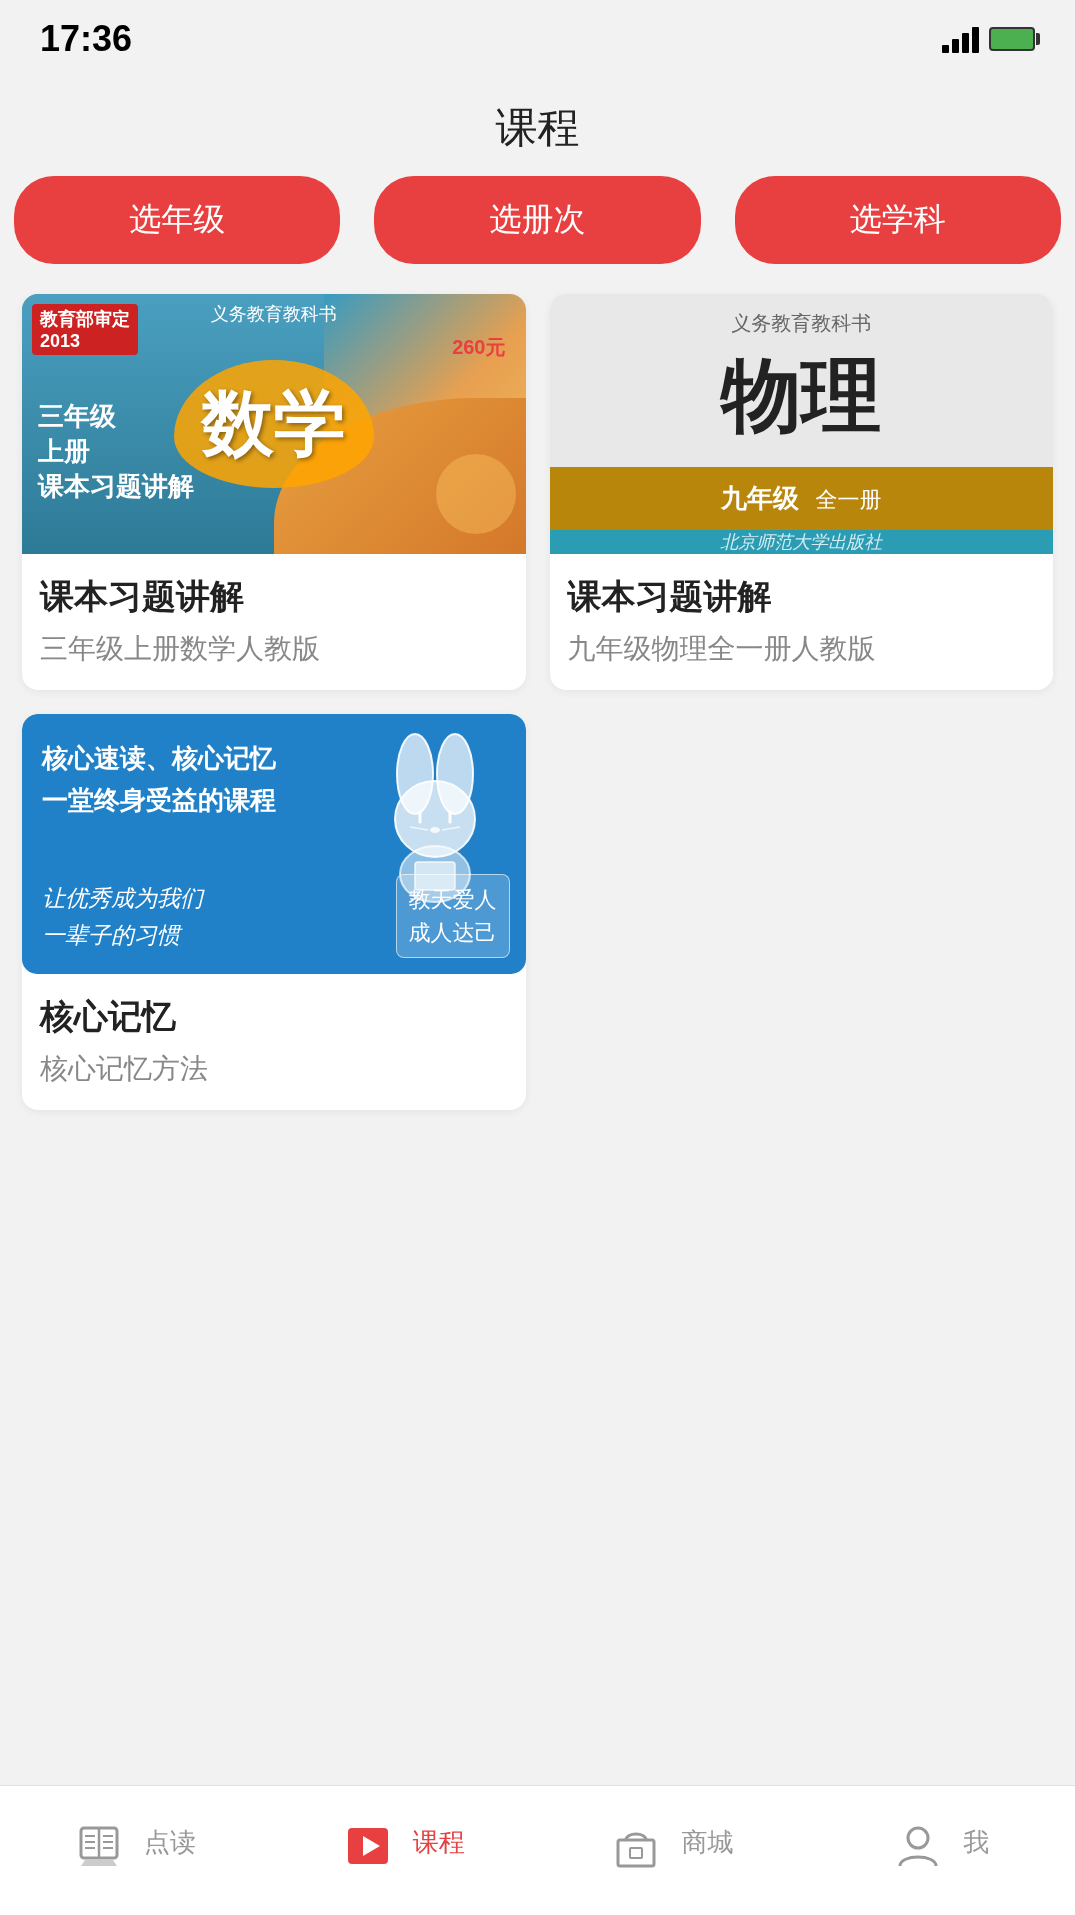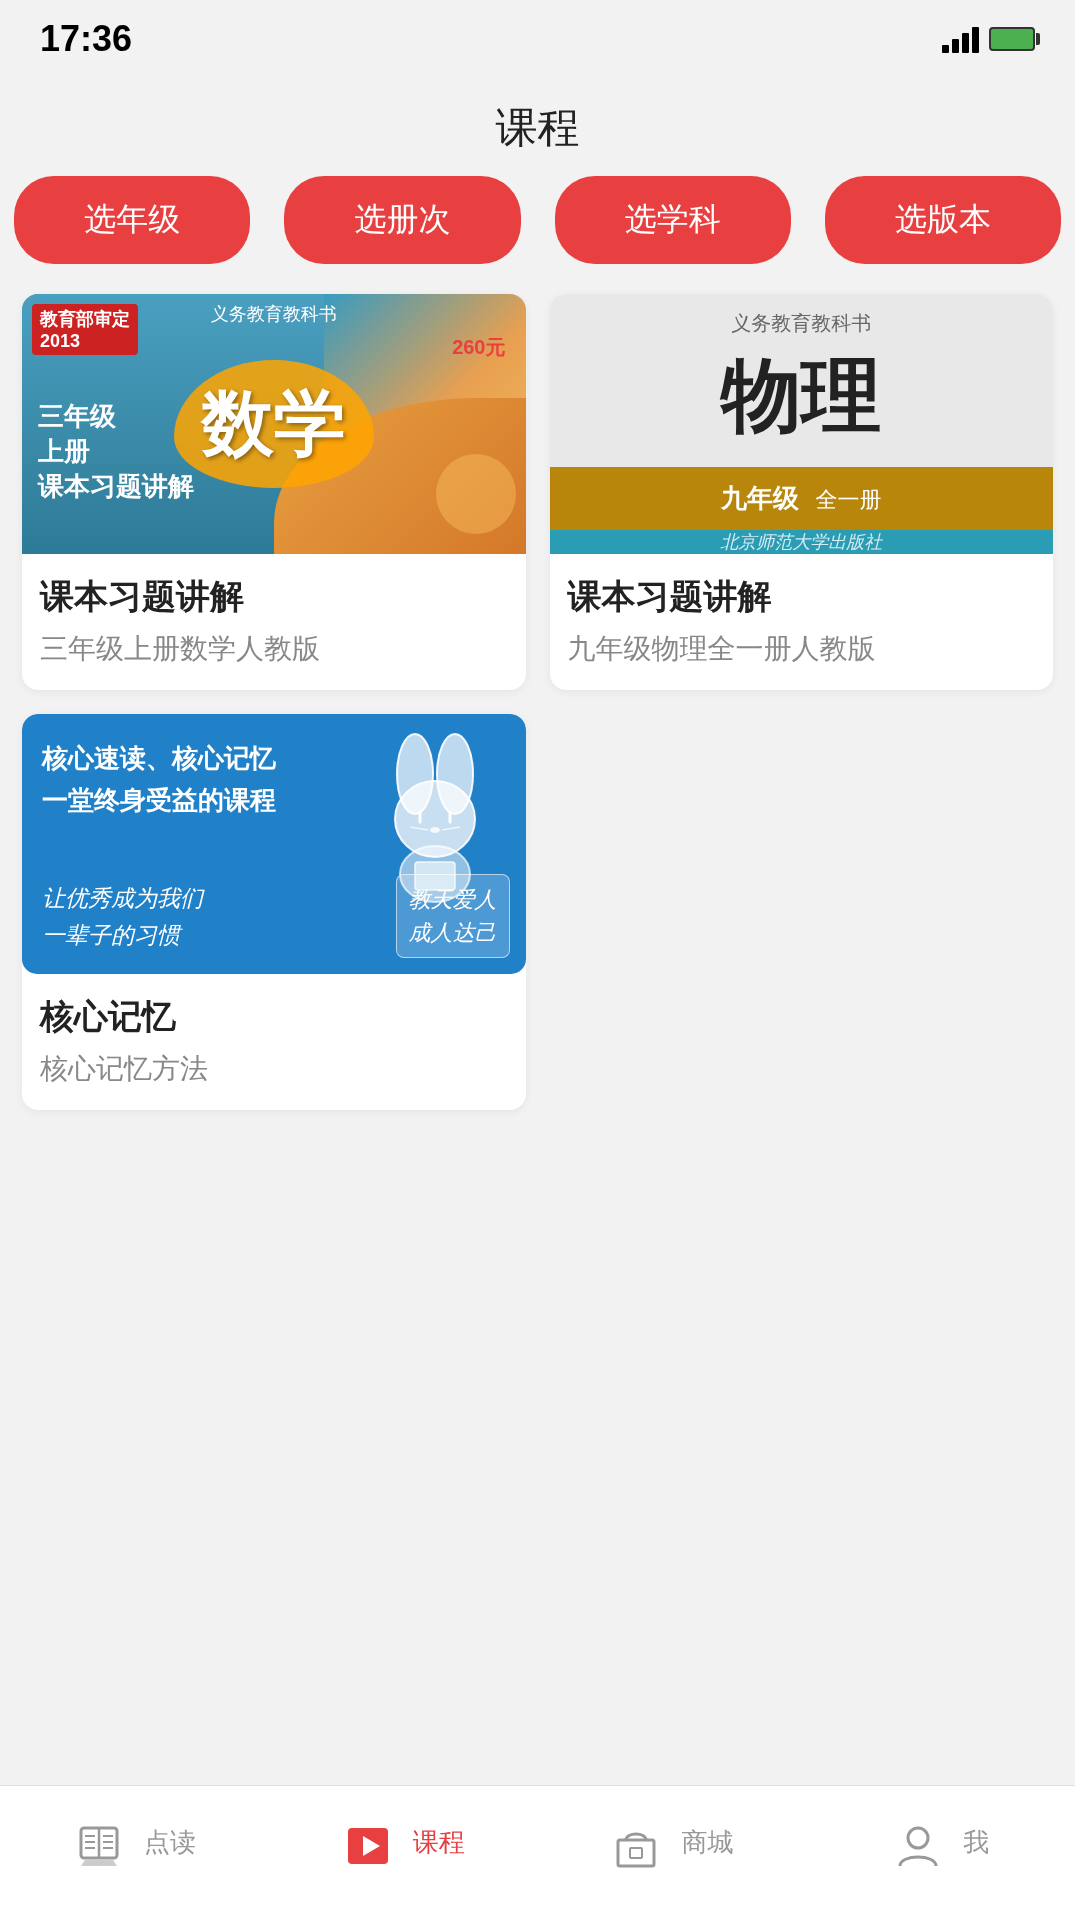--- a/index.html
+++ b/index.html
@@ -217,21 +217,20 @@
     <div class="battery-icon"></div>
   </div>
 </div>
 
 <div class="page-title">课程</div>
 
 <div class="filter-row">
   <button class="filter-btn">选年级</button>
   <button class="filter-btn">选册次</button>
   <button class="filter-btn">选学科</button>
-  <button class="filter-btn">选版本</button>
 </div>
 
 <div class="course-grid">
 
   <div class="course-card">
     <div class="course-card-image">
       <div class="math-cover">
 
         <div style="position:absolute;top:0;left:0;width:60%;height:100%;background:linear-gradient(180deg,#4a9fc0,#2d7a96);z-index:0;"></div>
         <div style="position:absolute;bottom:0;right:0;width:50%;height:60%;background:linear-gradient(135deg,#e8a040,#d4782a);z-index:0;border-radius:80% 0 0 0;"></div>
@@ -302,21 +301,21 @@
           <ellipse cx="75" cy="150" rx="35" ry="28" fill="rgba(255,255,255,0.5)" stroke="rgba(255,255,255,0.7)" stroke-width="2"></ellipse>
 
           <rect x="55" y="138" width="40" height="28" rx="3" fill="rgba(255,255,255,0.6)" stroke="rgba(255,255,255,0.8)" stroke-width="1.5"></rect>
         </svg>
 
         <div style="position:absolute;bottom:20px;left:20px;color:#fff;font-size:23px;line-height:1.6;font-style:italic;">
           让优秀成为我们<br>
           一辈子的习惯
         </div>
 
-        <div style="position:absolute;bottom:16px;right:16px;background:rgba(255,255,255,0.2);border:1.5px solid rgba(255,255,255,0.6);border-radius:8px;padding:8px 12px;color:#fff;font-size:22px;line-height:1.5;font-style:italic;">
+        <div style="position:absolute;bottom:16px;right:16px;background:rgba(255,255,255,0.2);border:1.5px solid rgba(255,255,255,0.6);border-radius:8px;padding:8px 12px;color:#fff;font-size:22px;line-height:1.5;">
           教天爱人<br>成人达己
         </div>
       </div>
     </div>
     <div class="course-card-info">
       <div class="course-card-title">核心记忆</div>
       <div class="course-card-subtitle">核心记忆方法</div>
     </div>
   </div>
 

